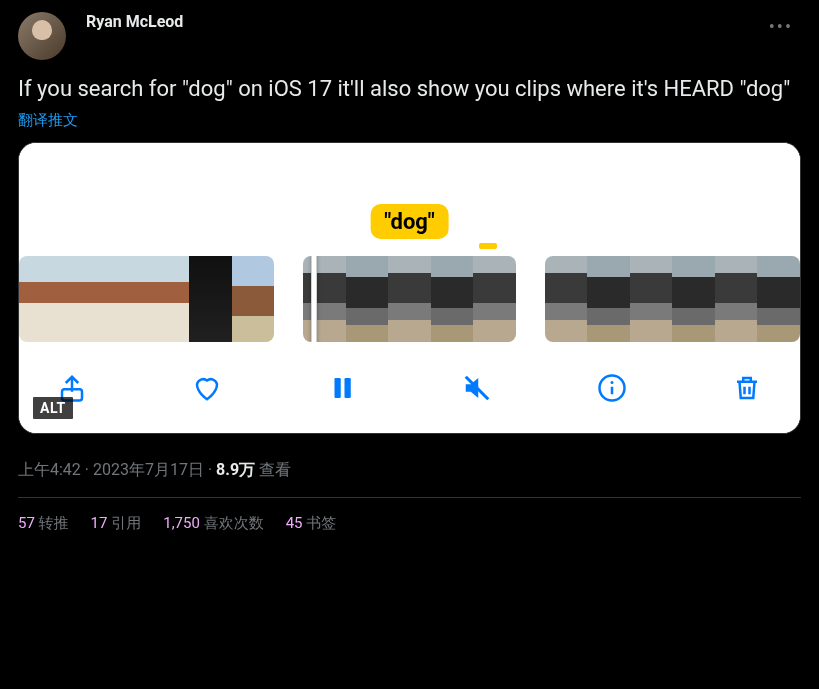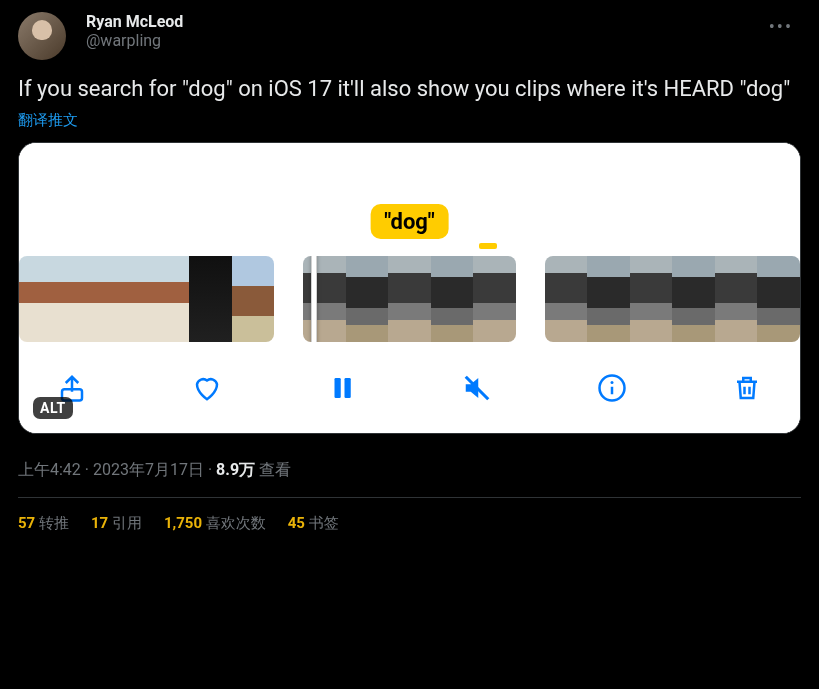--- a/index.html
+++ b/index.html
@@ -158,50 +158,49 @@
   .tb-btn svg { width: 30px; height: 30px; }
   .alt-badge {
     position: absolute;
     left: 14px;
     bottom: 14px;
     background: rgba(0,0,0,0.75);
     color: #fff;
     font-weight: 700;
     font-size: 14px;
     padding: 3px 7px;
-    border-radius: 7px;
+    border-radius: 1px;
     letter-spacing: 0.5px;
   }
   .meta-line {
     color: #71767b;
     font-size: 16px;
     margin-top: 26px;
     padding-bottom: 16px;
     border-bottom: 1px solid #2f3336;
   }
   .meta-line .strong { color: #e7e9ea; font-weight: 700; }
   .stats {
     display: flex;
     gap: 22px;
     padding: 16px 0 0 0;
     font-size: 15px;
     color: #71767b;
   }
-  .stats .num { color: #eab308; font-weight: 700; }
+  .stats .num { color: #f0abfc; font-weight: 400; }
 </style>
 </head>
 <body>
 
 <div class="tweet">
 
   <div class="header">
     <div class="avatar"></div>
     <div class="names">
       <div class="display-name">Ryan McLeod</div>
-      <div class="handle">@warpling</div>
     </div>
     <div class="more-btn">
       <span>•••</span>
     </div>
   </div>
 
   <div class="tweet-text">If you search for "dog" on iOS 17 it'll also show you clips where it's HEARD "dog"</div>
   <span class="translate-link">翻译推文</span>
 
   <div class="media-card">

